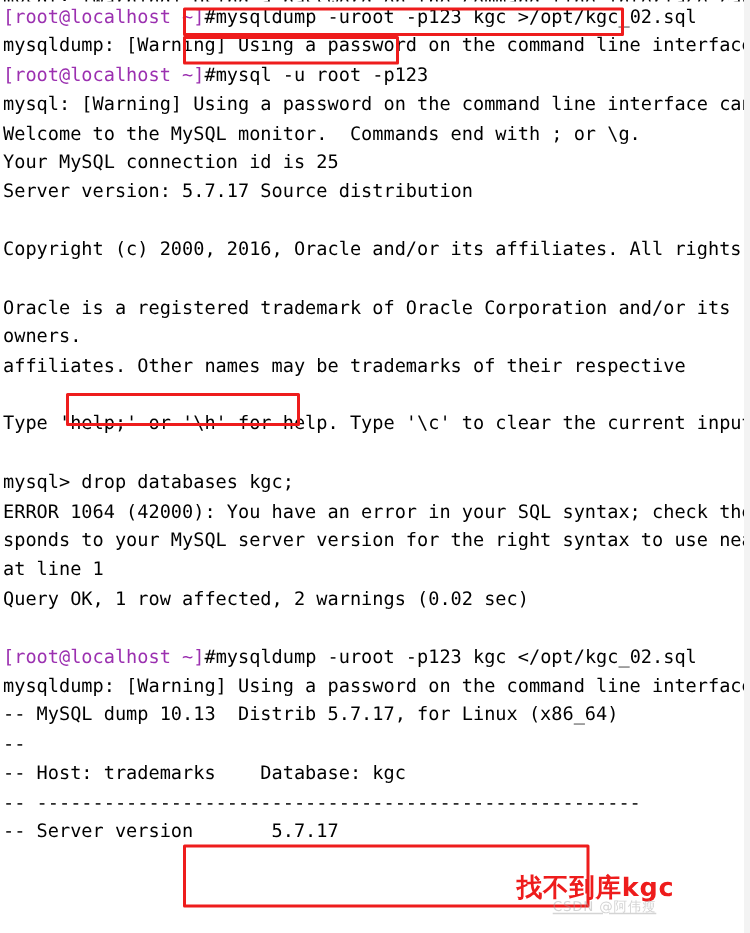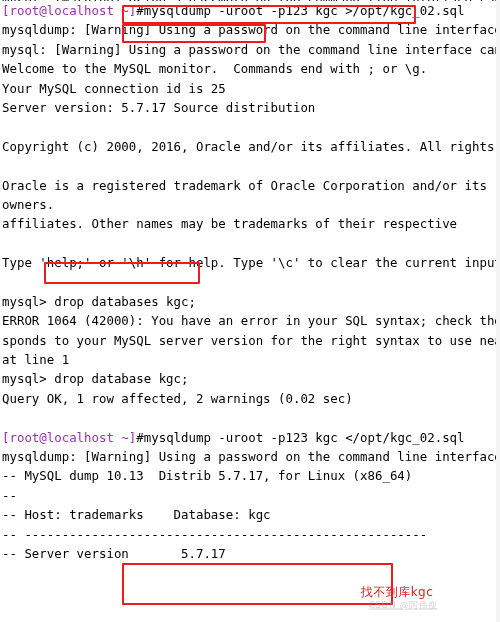--- a/index.html
+++ b/index.html
@@ -44,22 +44,22 @@
     position: absolute;
     border: 2px solid #ee1c1c;
     box-sizing: border-box;
     pointer-events: none;
     border-radius: 1px;
   }
   .annot {
     position: absolute;
     color: #e8322a;
     font-family: "DejaVu Sans", "Liberation Sans", sans-serif;
-    font-size: 12px;
-    font-weight: 400;
+    font-size: 17px;
+    font-weight: 700;
     letter-spacing: 0.5px;
     white-space: nowrap;
   }
   .watermark {
     position: absolute;
     color: rgba(160,160,160,0.45);
     font-family: "DejaVu Sans", "Liberation Sans", sans-serif;
     font-size: 9px;
     white-space: nowrap;
     letter-spacing: 0.5px;
@@ -75,38 +75,38 @@
 </style>
 </head>
 <body>
 
 <div id="screen">
 
   <div class="term" id="terminal-body">
       <div class="line clip-top"><span>mysql: [Warning] Using a password on the command line interface can be insecu</span></div>
       <div class="line"><span class="prompt" style="color: rgb(155, 48, 176);">[root@localhost ~]</span><span>#</span><span>mysqldump -uroot -p123 kgc &gt;/opt/kgc_02.sql</span></div>
       <div class="line"><span>mysqldump: [Warning] Using a password on the command line interface can be in</span></div>
+      <div class="line"><span class="prompt" style="color: rgb(155, 48, 176);">[root@localhost ~]</span><span>#</span><span>mysql -u root -p123</span></div>
       <div class="line"><span>mysql: [Warning] Using a password on the command line interface can be insec</span></div>
       <div class="line"><span>Welcome to the MySQL monitor.  Commands end with ; or \g.</span></div>
       <div class="line"><span>Your MySQL connection id is 25</span></div>
       <div class="line"><span>Server version: 5.7.17 Source distribution</span></div>
       <div class="line"><span></span></div>
       <div class="line"><span>Copyright (c) 2000, 2016, Oracle and/or its affiliates. All rights reserved.</span></div>
       <div class="line"><span></span></div>
       <div class="line"><span>Oracle is a registered trademark of Oracle Corporation and/or its</span></div>
       <div class="line"><span>owners.</span></div>
       <div class="line"><span>affiliates. Other names may be trademarks of their respective</span></div>
       <div class="line"><span></span></div>
       <div class="line"><span>Type 'help;' or '\h' for help. Type '\c' to clear the current input statement</span></div>
       <div class="line"><span></span></div>
       <div class="line"><span>mysql&gt; drop databases kgc;</span></div>
       <div class="line"><span>ERROR 1064 (42000): You have an error in your SQL syntax; check the manual th</span></div>
       <div class="line"><span>sponds to your MySQL server version for the right syntax to use near 'databas</span></div>
       <div class="line"><span>at line 1</span></div>
-      <div class="line"><span>mysql&gt; drop database kgc;</span></div>
       <div class="line"><span>Query OK, 1 row affected, 2 warnings (0.02 sec)</span></div>
       <div class="line"><span></span></div>
       <div class="line"><span class="prompt" style="color: rgb(155, 48, 176);">[root@localhost ~]</span><span>#</span><span>mysqldump -uroot -p123 kgc &lt;/opt/kgc_02.sql</span></div>
       <div class="line"><span>mysqldump: [Warning] Using a password on the command line interface can be in</span></div>
       <div class="line"><span>-- MySQL dump 10.13  Distrib 5.7.17, for Linux (x86_64)</span></div>
       <div class="line"><span>--</span></div>
       <div class="line"><span>-- Host: trademarks    Database: kgc</span></div>
       <div class="line"><span>-- ------------------------------------------------------</span></div>
       <div class="line"><span>-- Server version       5.7.17</span></div>
       <div class="line"><span></span></div>

